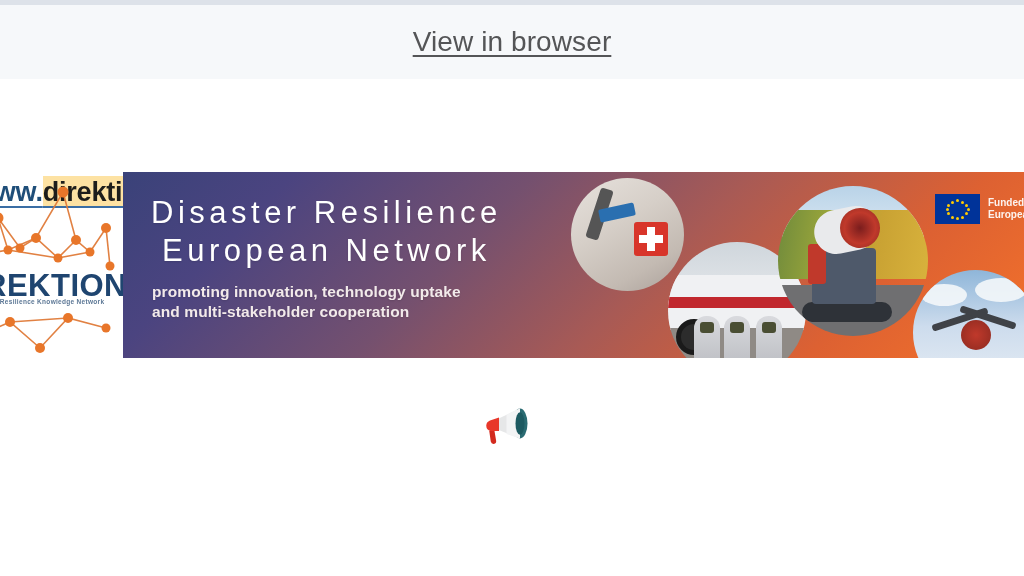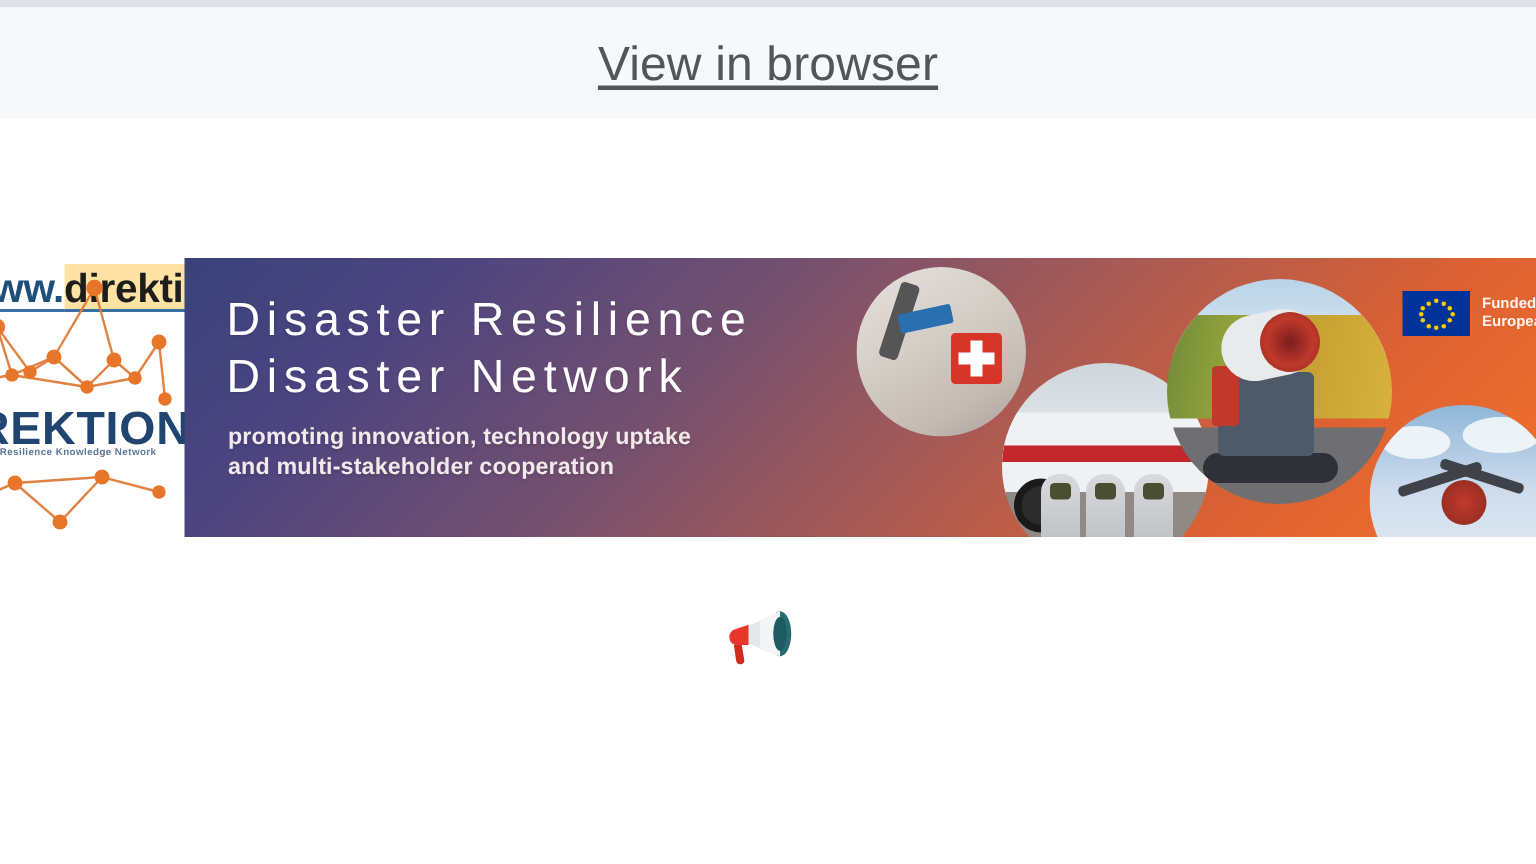--- a/index.html
+++ b/index.html
@@ -32,21 +32,21 @@
   .preheader {
     position: absolute;
     left: 0; top: 5px;
     width: 1024px; height: 74px;
     background: #f6f8fa;
     display: flex;
     align-items: center;
     justify-content: center;
   }
   .view-browser-link {
-    font-size: 32px;
+    font-size: 28px;
     color: #545557;
     text-decoration: underline;
     text-underline-offset: 4px;
     letter-spacing: 0.1px;
     cursor: pointer;
   }
 
   
   .header-row {
     position: absolute;
@@ -144,20 +144,21 @@
     position: absolute;
     left: 28px;
     top: 22px;
     color: #ffffff;
     font-size: 31px;
     line-height: 38px;
     font-weight: 400;
     letter-spacing: 4.5px;
     white-space: nowrap;
     text-shadow: 0 1px 2px rgba(0,0,0,.12);
+    text-align: center;
   }
   .banner-tag {
     position: absolute;
     left: 29px;
     top: 110px;
     color: #f2eaea;
     font-size: 15.5px;
     line-height: 20px;
     font-weight: bold;
     letter-spacing: .1px;
@@ -332,21 +333,21 @@
     </svg>
     <div class="logo-word">DIREKTION</div>
     <div class="logo-sub">Disaster Resilience Knowledge Network</div>
   </div>
 
   <div class="banner">
     <div class="banner-inner">
 
       <div class="banner-title">
         <div>Disaster Resilience</div>
-        <div>Disaster Network</div>
+        <div>European Network</div>
       </div>
 
       <div class="banner-tag">
         <div>promoting innovation, technology uptake</div>
         <div>and multi-stakeholder cooperation</div>
       </div>
 
       <div class="bubble b-medkit">
         <div class="medkit-bg"></div>
         <div class="medkit-strap"></div>

